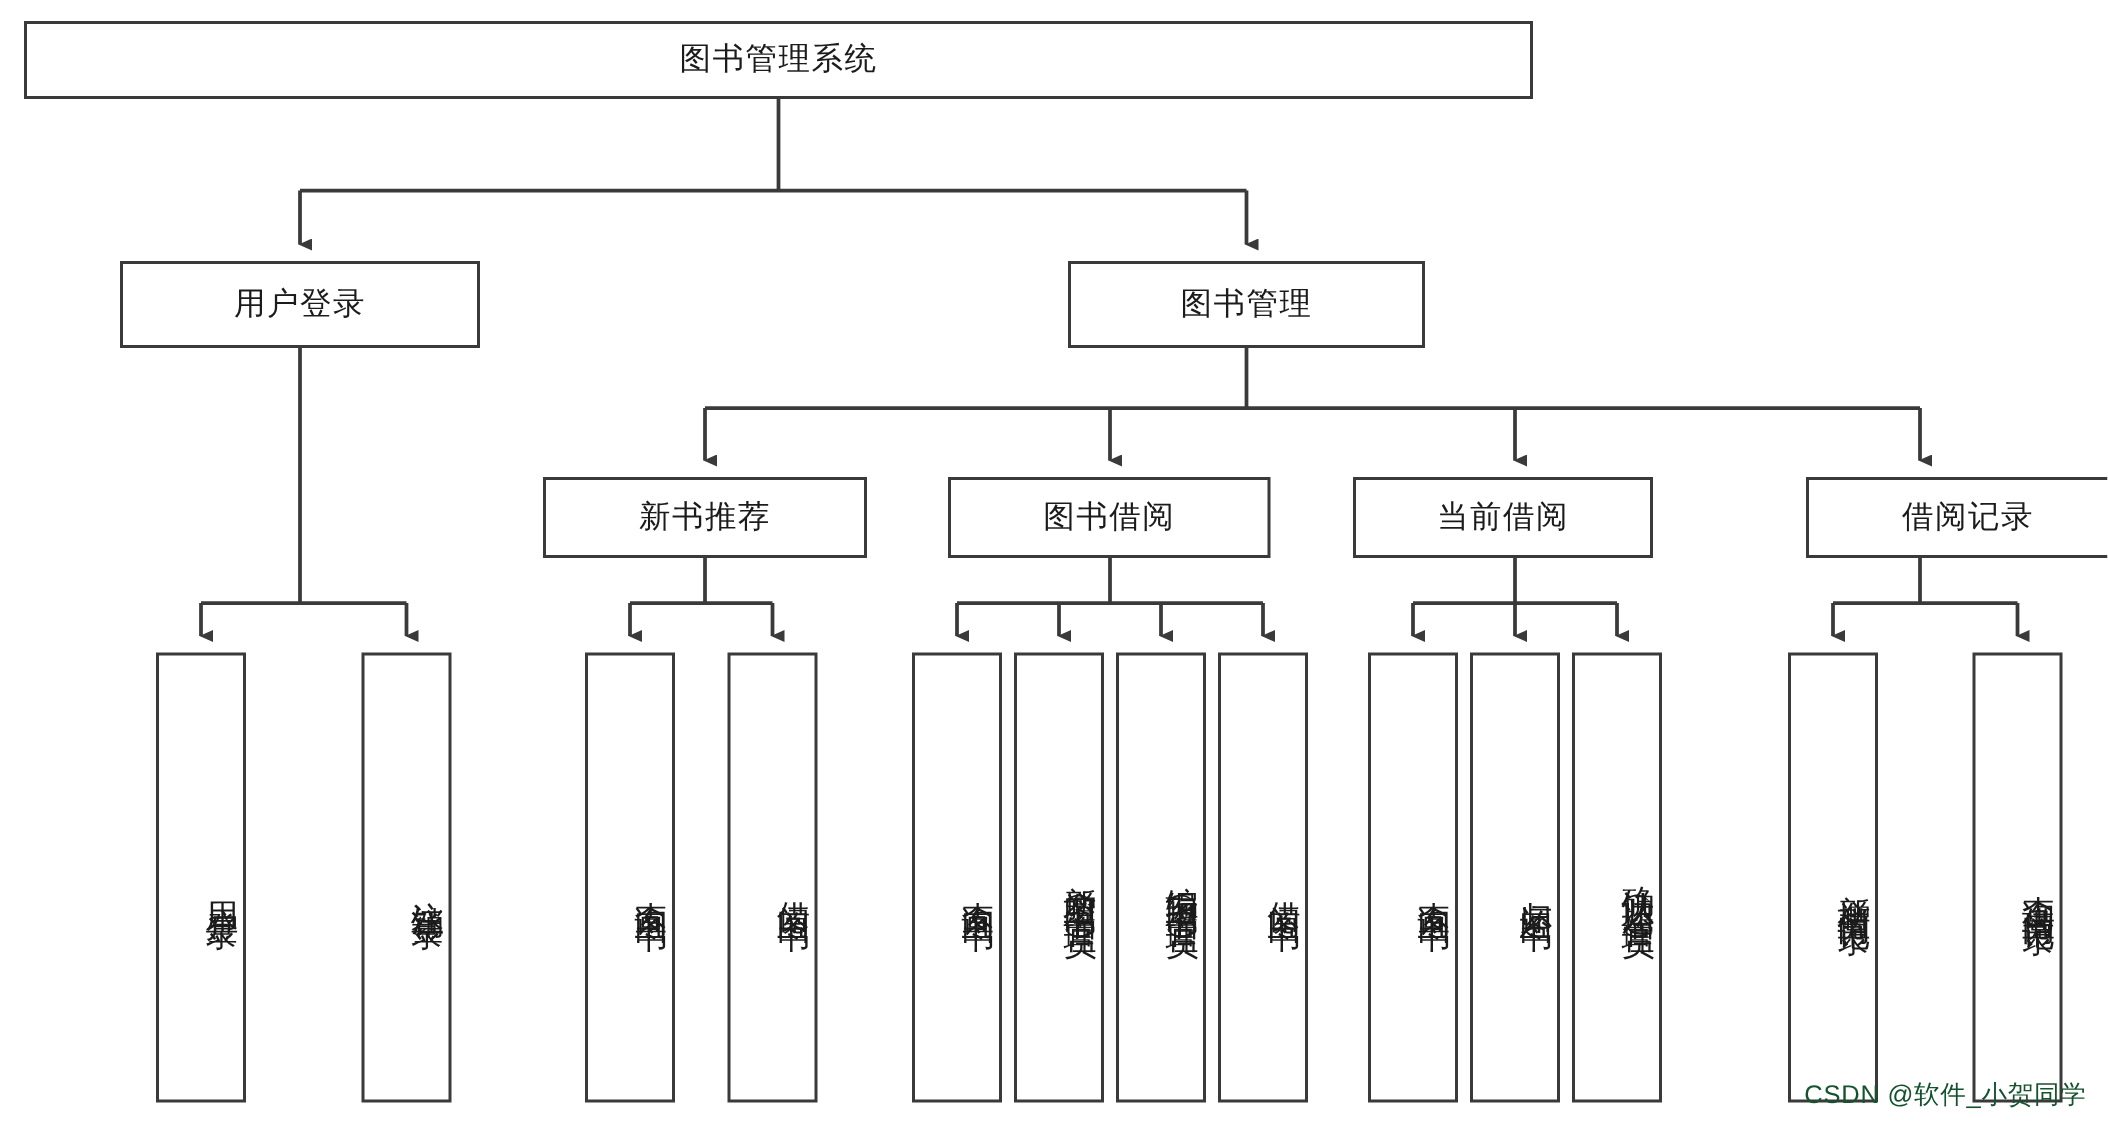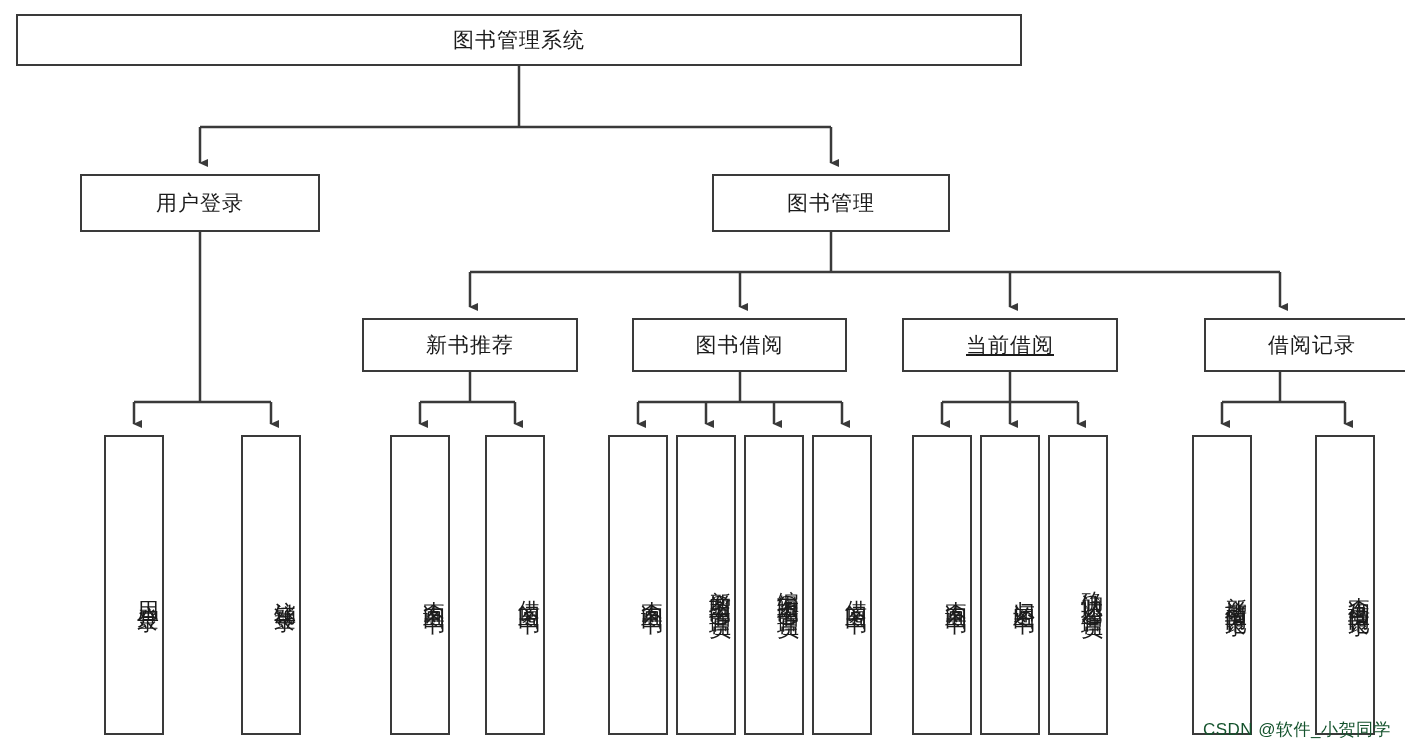--- a/index.html
+++ b/index.html
@@ -124,21 +124,21 @@
   <div class="node" style="left:712px; top:174px; width:238px; height:58px;">
     <span>图书管理</span>
   </div>
 
   <div class="node" style="left:362px; top:318px; width:216px; height:54px;">
     <span>新书推荐</span>
   </div>
   <div class="node" style="left:632px; top:318px; width:215px; height:54px;">
     <span>图书借阅</span>
   </div>
-  <div class="node" style="left:902px; top:318px; width:216px; height:54px;text-decoration:underline;">
+  <div class="node" style="left:902px; top:318px; width:200px; height:54px;">
     <span>当前借阅</span>
   </div>
   <div class="node" style="left:1172px; top:318px; width:216px; height:54px;margin-left:32px;">
     <span>借阅记录</span>
   </div>
 
   <div class="node vertical" style="left:104px; top:435px; width:60px; height:300px;">
     <span>用户登录</span>
   </div>
   <div class="node vertical" style="left:241px; top:435px; width:60px; height:300px;">

